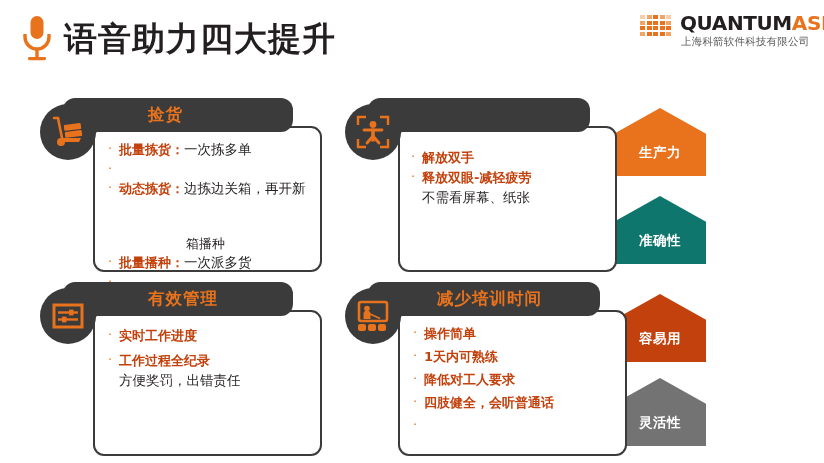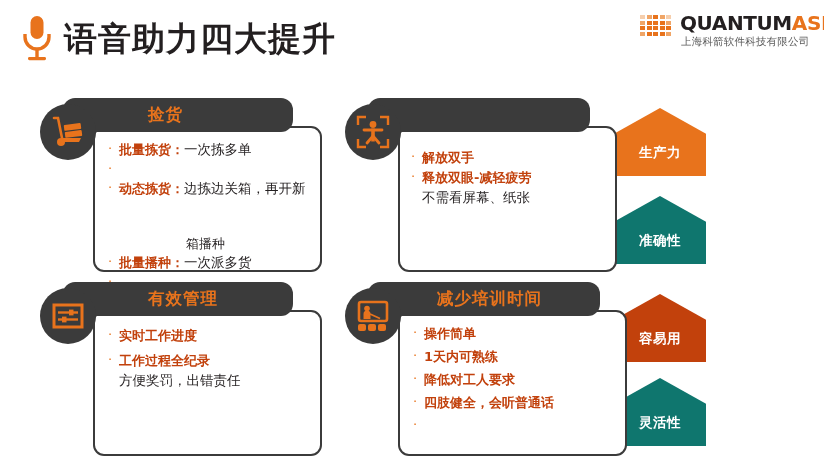--- a/index.html
+++ b/index.html
@@ -348,15 +348,15 @@
 
 <div class="pentagon" style="left:614px; top:108px; background:#E8731C;">
   <span>生产力</span>
 </div>
 <div class="pentagon" style="left:614px; top:196px; background:#0f766e;">
   <span>准确性</span>
 </div>
 <div class="pentagon" style="left:614px; top:294px; background:#c2410c;">
   <span>容易用</span>
 </div>
-<div class="pentagon" style="left:614px; top:378px; background:#0f766e;">
+<div class="pentagon" style="left:614px; top:378px; background:#737373;">
   <span>灵活性</span>
 </div>
 
 </body></html>

